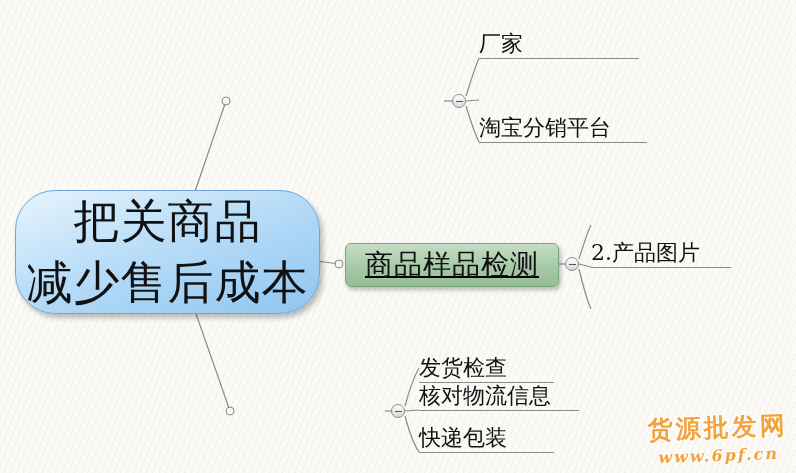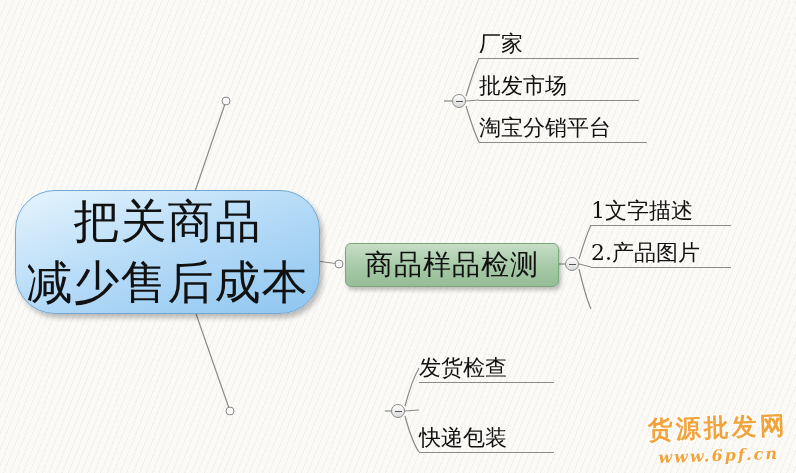--- a/index.html
+++ b/index.html
@@ -39,21 +39,21 @@
     position:absolute;height:42px;
     background:linear-gradient(180deg,#c6ddc6 0%,#a3c8a4 60%,#96bd97 100%);
     border:1px solid #79a87b;
     border-radius:6px;
     box-shadow:2px 3px 4px rgba(0,0,0,0.25);
     display:flex;align-items:center;justify-content:center;
     z-index:2;
   }
   .branch-label{font-size:28px;color:#111;letter-spacing:1px;white-space:nowrap;}
   .branch-1{left:232px;top:80px;width:212px;}
-  .branch-2{left:345px;top:243px;width:212px;}
+  .branch-2{left:345px;top:243px;width:212px;text-decoration:underline;}
   .branch-3{left:237px;top:390px;width:148px;}
 
   
   .leaf{
     position:absolute;z-index:2;
     font-size:22px;color:#111;line-height:24px;
     padding-bottom:2px;
     border-bottom:1px solid #8a8a8a;
     white-space:nowrap;
   }
@@ -135,27 +135,26 @@
 
   <div class="branch branch-2">
     <span class="branch-label">商品样品检测</span>
   </div>
 
   <div class="minus-btn mb1"></div>
   <div class="minus-btn mb2"></div>
   <div class="minus-btn mb3"></div>
 
   <div class="leaf l1a">厂家</div>
-  <div class="leaf l1b">批发市场</div>
   <div class="leaf l1c">淘宝分销平台</div>
 
-  <div class="leaf l2a">1文字描述</div>
   <div class="leaf l2b">2.产品图片</div>
 
   <div class="leaf l3a">发货检查</div>
+  <div class="leaf l3b">核对物流信息</div>
   <div class="leaf l3c">快递包装</div>
 
   <div class="watermark">
     <div class="wm-title">货源批发网</div>
     <div class="wm-url">www.6pf.cn</div>
   </div>
 
 </div>
 
 </body></html>

